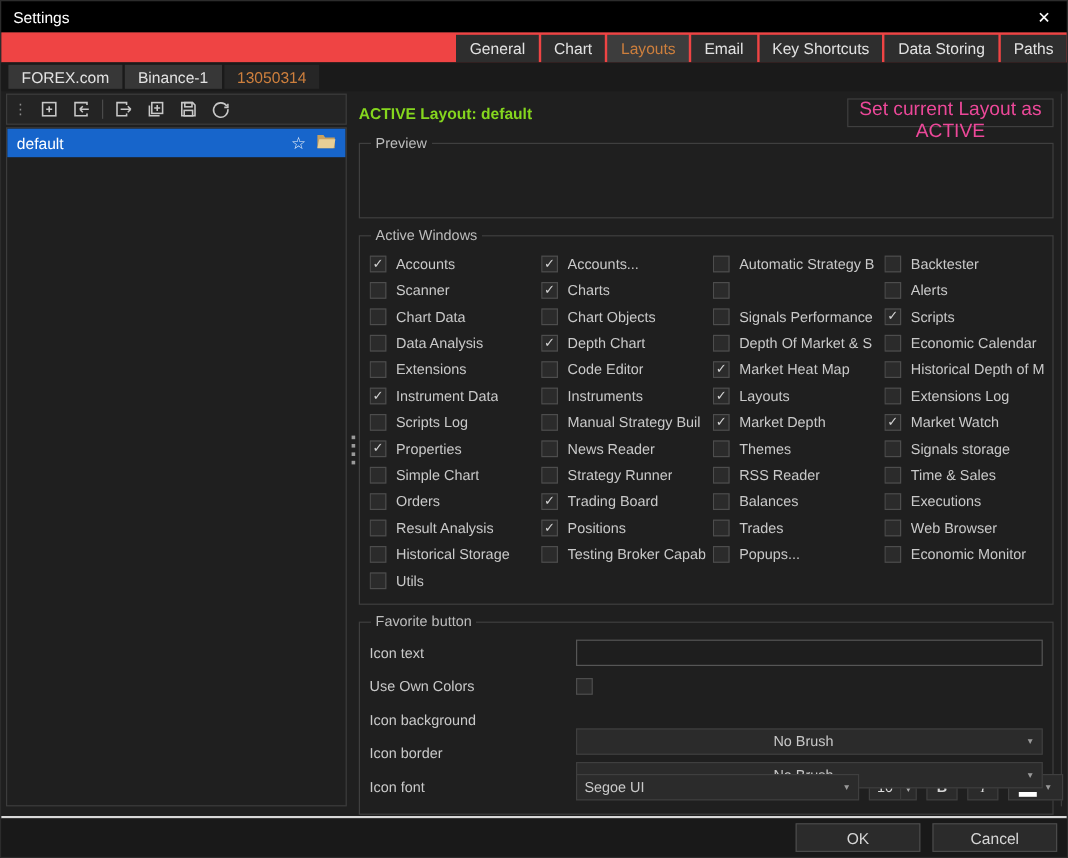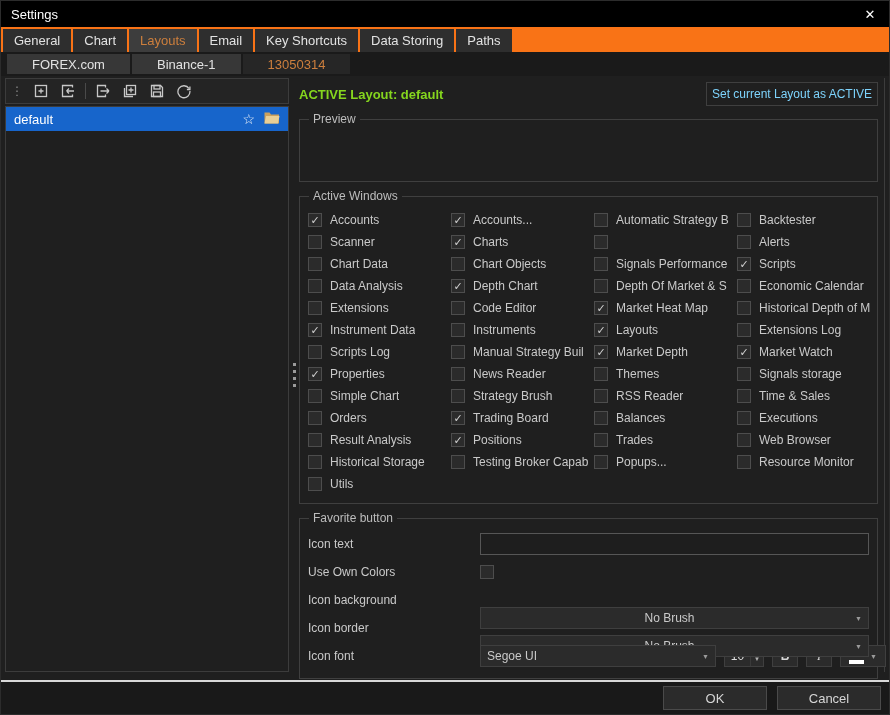--- a/index.html
+++ b/index.html
@@ -4,25 +4,25 @@
 <style>
   * { box-sizing: border-box; margin: 0; padding: 0; }
   body { background:#111; font-family:"Liberation Sans", sans-serif; }
   .window { width:890px; height:715px; background:#1f1f1f; display:flex; flex-direction:column; border:1px solid #2c2c2c; overflow:hidden; }
 
   
   .titlebar { height:26px; background:#000; color:#fff; display:flex; align-items:center; padding:0 10px; font-size:13px; flex:none; }
   .close-btn { margin-left:auto; color:#fff; font-size:13px; width:18px; text-align:center; cursor:default; }
 
   
-  .tabbar { height:25px; background:#f97316; display:flex; gap:2px; padding:2px 0 0 2px; flex:none; }
+  .tabbar { height:25px; background:#ef4444; display:flex; gap:2px; padding:2px 0 0 2px; flex:none;justify-content:flex-end; }
   .tab { background:#2e2e2e; color:#e2e2e2; font-size:13px; padding:0 11px; display:flex; align-items:center; white-space:nowrap; }
   .tab.selected { background:#3d3d3d; color:#cd7f3d; }
   .subtabbar { height:24px; background:#1a1a1a; display:flex; gap:2px; padding:2px 0 2px 6px; flex:none; }
-  .subtab { background:#373737; color:#e2e2e2; font-size:13px; padding:0 25px; display:flex; align-items:center; white-space:nowrap; }
+  .subtab { background:#373737; color:#e2e2e2; font-size:13px; padding:0 11px; display:flex; align-items:center; white-space:nowrap; }
   .subtab.selected { background:#262626; color:#cd7f3d; }
 
   
   .content { flex:1; display:flex; padding:2px 4px 8px 4px; min-height:0; }
   .left-panel { width:284px; flex:none; display:flex; flex-direction:column; }
   .toolbar { height:26px; border:1px solid #3c3c3c; background:#242424; display:flex; align-items:center; padding:0 5px; gap:7px; margin-bottom:2px; flex:none; }
   .grip { color:#8a8a8a; font-size:12px; line-height:10px; margin-right:1px; }
   .tool-btn { width:20px; height:20px; display:flex; align-items:center; justify-content:center; }
   .tool-btn svg { stroke:#c8c8c8; fill:none; stroke-width:1.3; }
   .tool-sep { width:1px; height:16px; background:#4a4a4a; }
@@ -31,21 +31,21 @@
   .layout-row.selected { background:#1765cb; color:#fff; }
   .row-icons { margin-left:auto; display:flex; gap:9px; align-items:center; }
   .star-icon { color:#eef2f8; font-size:14px; line-height:14px; }
 
   .splitter { width:10px; flex:none; display:flex; flex-direction:column; justify-content:center; align-items:center; gap:4px; }
   .splitter .dot { width:3px; height:3px; background:#9a9a9a; flex:none; }
 
   .right-panel { flex:1; display:flex; flex-direction:column; padding:4px 6px 0 0; border-right:1px solid #3c3c3c; min-width:0; }
   .rp-header { display:flex; align-items:flex-start; margin-bottom:6px; flex:none; }
   .active-label { color:#85d61e; font-weight:bold; font-size:13px; padding-top:5px; }
-  .set-active-btn { margin-left:auto; width:172px; height:24px; border:1px solid #3f3f3f; background:transparent; color:#7dd3fc; font-size:12px; font-family:"Liberation Sans",sans-serif; }
+  .set-active-btn { margin-left:auto; width:172px; height:24px; border:1px solid #3f3f3f; background:transparent; color:#ec4899; font-size:16px; font-family:"Liberation Sans",sans-serif; }
 
   fieldset { border:1px solid #3f3f3f; padding:3px 8px 8px 8px; margin-bottom:7px; min-width:0; }
   legend { font-size:12px; color:#bdbdbd; padding:0 4px; margin-left:1px; }
   .preview-body { height:44px; }
 
   .aw-grid { display:flex; padding-top:3px; }
   .aw-col { width:143px; flex:none; display:flex; flex-direction:column; overflow:hidden; }
   .cb-item { height:22px; display:flex; align-items:center; overflow:hidden; }
   .cb { width:14px; height:14px; background:#2b2b2b; border:1px solid #4d4d4d; color:#d2d2d2; font-size:11px; line-height:12px; text-align:center; flex:none; }
   .cb-label { margin-left:8px; font-size:12px; color:#c9c9c9; white-space:nowrap; overflow:hidden; }
@@ -265,21 +265,21 @@
               <div class="cb-item">
                 <span class="cb"></span>
                 <span class="cb-label">Manual Strategy Buil</span>
               </div>
               <div class="cb-item">
                 <span class="cb"></span>
                 <span class="cb-label">News Reader</span>
               </div>
               <div class="cb-item">
                 <span class="cb"></span>
-                <span class="cb-label">Strategy Brush</span>
+                <span class="cb-label">Strategy Runner</span>
               </div>
               <div class="cb-item">
                 <span class="cb">✓</span>
                 <span class="cb-label">Trading Board</span>
               </div>
               <div class="cb-item">
                 <span class="cb">✓</span>
                 <span class="cb-label">Positions</span>
               </div>
               <div class="cb-item">
@@ -377,21 +377,21 @@
               <div class="cb-item">
                 <span class="cb"></span>
                 <span class="cb-label">Executions</span>
               </div>
               <div class="cb-item">
                 <span class="cb"></span>
                 <span class="cb-label">Web Browser</span>
               </div>
               <div class="cb-item">
                 <span class="cb"></span>
-                <span class="cb-label">Resource Monitor</span>
+                <span class="cb-label">Economic Monitor</span>
               </div>
             </div>
           </div>
       </fieldset>
 
       <fieldset>
         <legend>Favorite button</legend>
         <div class="fav-rows">
           <div class="fav-row">
             <span class="fav-label">Icon text</span>

